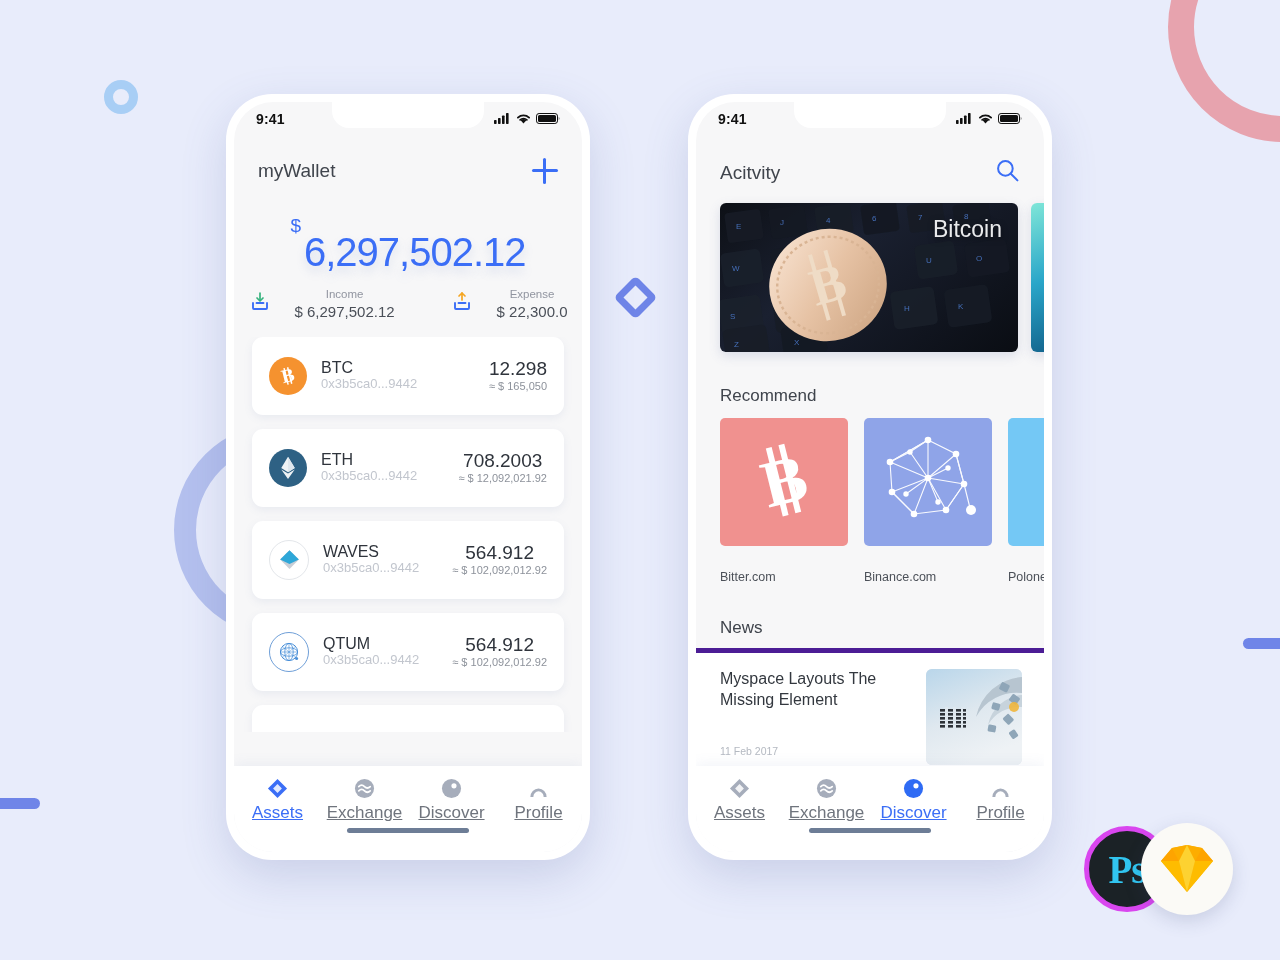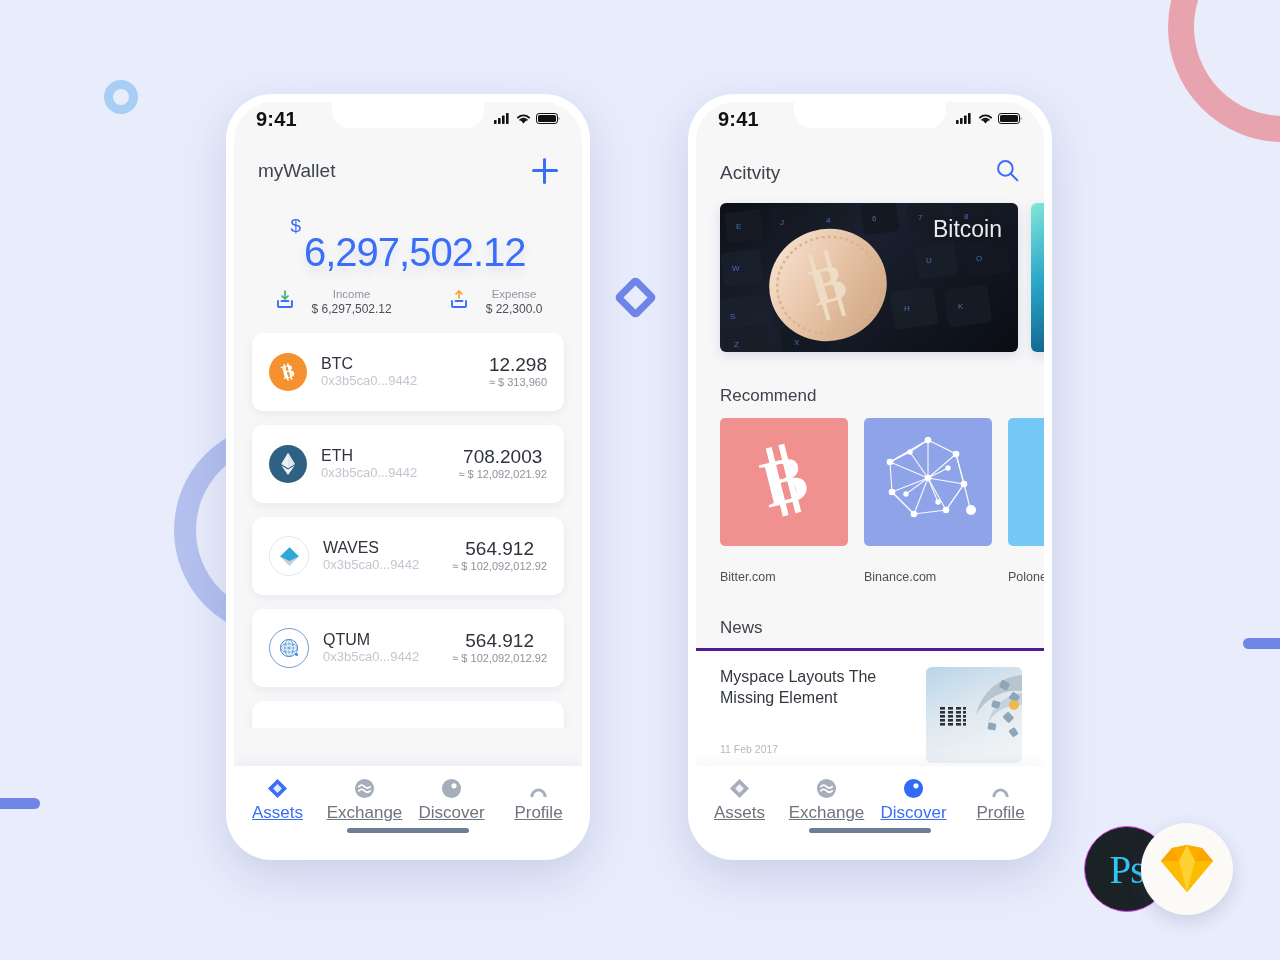--- a/index.html
+++ b/index.html
@@ -65,26 +65,26 @@
     transform: rotate(45deg);
     box-sizing: border-box;
   }
 
   
   .tool-badges { position: absolute; left: 1084px; top: 826px; }
   .badge-ps {
     position: absolute; left: 0; top: 0;
     width: 86px; height: 86px; border-radius: 50%;
     background: #1b2226;
-    border: 1px solid #d946ef;
+    border: 5px solid #d946ef;
     box-sizing: border-box;
     display: flex; align-items: center; justify-content: center;
     color: #31c5f0;
     font-family: "Liberation Serif", serif;
-    font-size: 39px; font-weight: normal;
+    font-size: 39px; font-weight: bold;
     letter-spacing: -1px;
   }
   .badge-sketch {
     position: absolute; left: 57px; top: -3px;
     width: 92px; height: 92px; border-radius: 50%;
     background: #fbfaf6;
     box-shadow: 0 6px 18px rgba(60,70,120,.18);
     display: flex; align-items: center; justify-content: center;
   }
 
@@ -123,21 +123,21 @@
 
   .statusbar {
     position: relative;
     height: 34px;
     display: flex; align-items: center;
     justify-content: space-between;
     padding: 0 22px;
     z-index: 21;
   }
   .status-time {
-    font-size: 20px; font-weight: bold; color: #111;
+    font-size: 14px; font-weight: bold; color: #111;
     letter-spacing: .2px;
   }
   .status-icons { display: flex; align-items: center; gap: 5px; }
 
   
   .navrow {
     display: flex; align-items: center; justify-content: space-between;
     padding: 22px 24px 0 24px;
   }
   .nav-title { font-size: 19px; color: #40454d; }
@@ -165,24 +165,24 @@
   .balance-amt {
     font-size: 40px; color: #3b6ef6; letter-spacing: -1px; line-height: 1;
     text-shadow: 0 6px 10px rgba(120,140,200,.22);
     margin-top: 26px;
   }
 
   .inout {
     display: flex; justify-content: center;
     gap: 56px; margin-top: 15px;
   }
-  .inout-item { display: flex; align-items: center; gap: 16px; }
+  .inout-item { display: flex; align-items: center; gap: 24px; }
   .inout-txt { line-height: 1.28; }
   .inout-label { font-size: 11.5px; color: #9195a0; }
-  .inout-value { font-size: 12px; color: #4a4f58; text-align: center; }
+  .inout-value { font-size: 15px; color: #4a4f58; text-align: center; }
 
   
   .asset-scroll {
     margin-top: 16px;
     padding: 0 18px;
     height: 395px;
     overflow: hidden;
   }
   .asset-card {
     background: #ffffff;
@@ -262,21 +262,21 @@
     border-radius: 5px;
     display: flex; align-items: center; justify-content: center;
     overflow: hidden;
   }
   .rec-label { font-size: 12.5px; color: #4c5159; margin-top: 24px; }
 
   .news-list { margin-top: 10px; background: #ffffff; }
   .news-item {
     display: flex; align-items: flex-start;
     padding: 16px 22px 14px 24px;
-    border-top: 3px solid #4c1d95;
+    border-top: 5px solid #4c1d95;
     cursor: pointer;
   }
   .news-text { flex: 1 1 auto; min-width: 0; padding-right: 14px; }
   .news-title { font-size: 16px; color: #33383f; line-height: 1.3; }
   .news-date { font-size: 10.5px; color: #b4b9c1; margin-top: 34px; }
   .news-thumb {
     flex: 0 0 96px; width: 96px; height: 96px;
     border-radius: 6px; overflow: hidden;
     background: #dfe6ee;
   }
@@ -380,21 +380,21 @@
             <rect x="9.3" y="3.4" width="1.5" height="17" fill="#fff" transform="rotate(-14 12 12)"></rect>
             <rect x="13.0" y="3.4" width="1.5" height="17" fill="#fff" transform="rotate(-14 12 12)"></rect>
           </svg>
         </span>
         <span class="asset-names">
           <span class="asset-sym" style="display:block">BTC</span>
           <span class="asset-addr" style="display:block">0x3b5ca0...9442</span>
         </span>
         <span class="asset-vals">
           <span class="asset-amt" style="display:block">12.298</span>
-          <span class="asset-fiat" style="display:block">≈ $ 313,960</span>
+          <span class="asset-fiat" style="display:block">≈ $ 165,050</span>
         </span>
       </div>
 
       <div class="asset-card">
         <span class="coin-icon" style="background:#2e6184">
           <svg width="20" height="24" viewBox="0 0 20 32">
             <path d="M10 1 L19 16 L10 21.5 L1 16 Z" fill="#fff" opacity="0.92"></path>
             <path d="M10 1 L19 16 L10 21.5 Z" fill="#dfe7ee"></path>
             <path d="M10 23.4 L19 17.9 L10 30.5 L1 17.9 Z" fill="#fff" opacity="0.92"></path>
           </svg>

